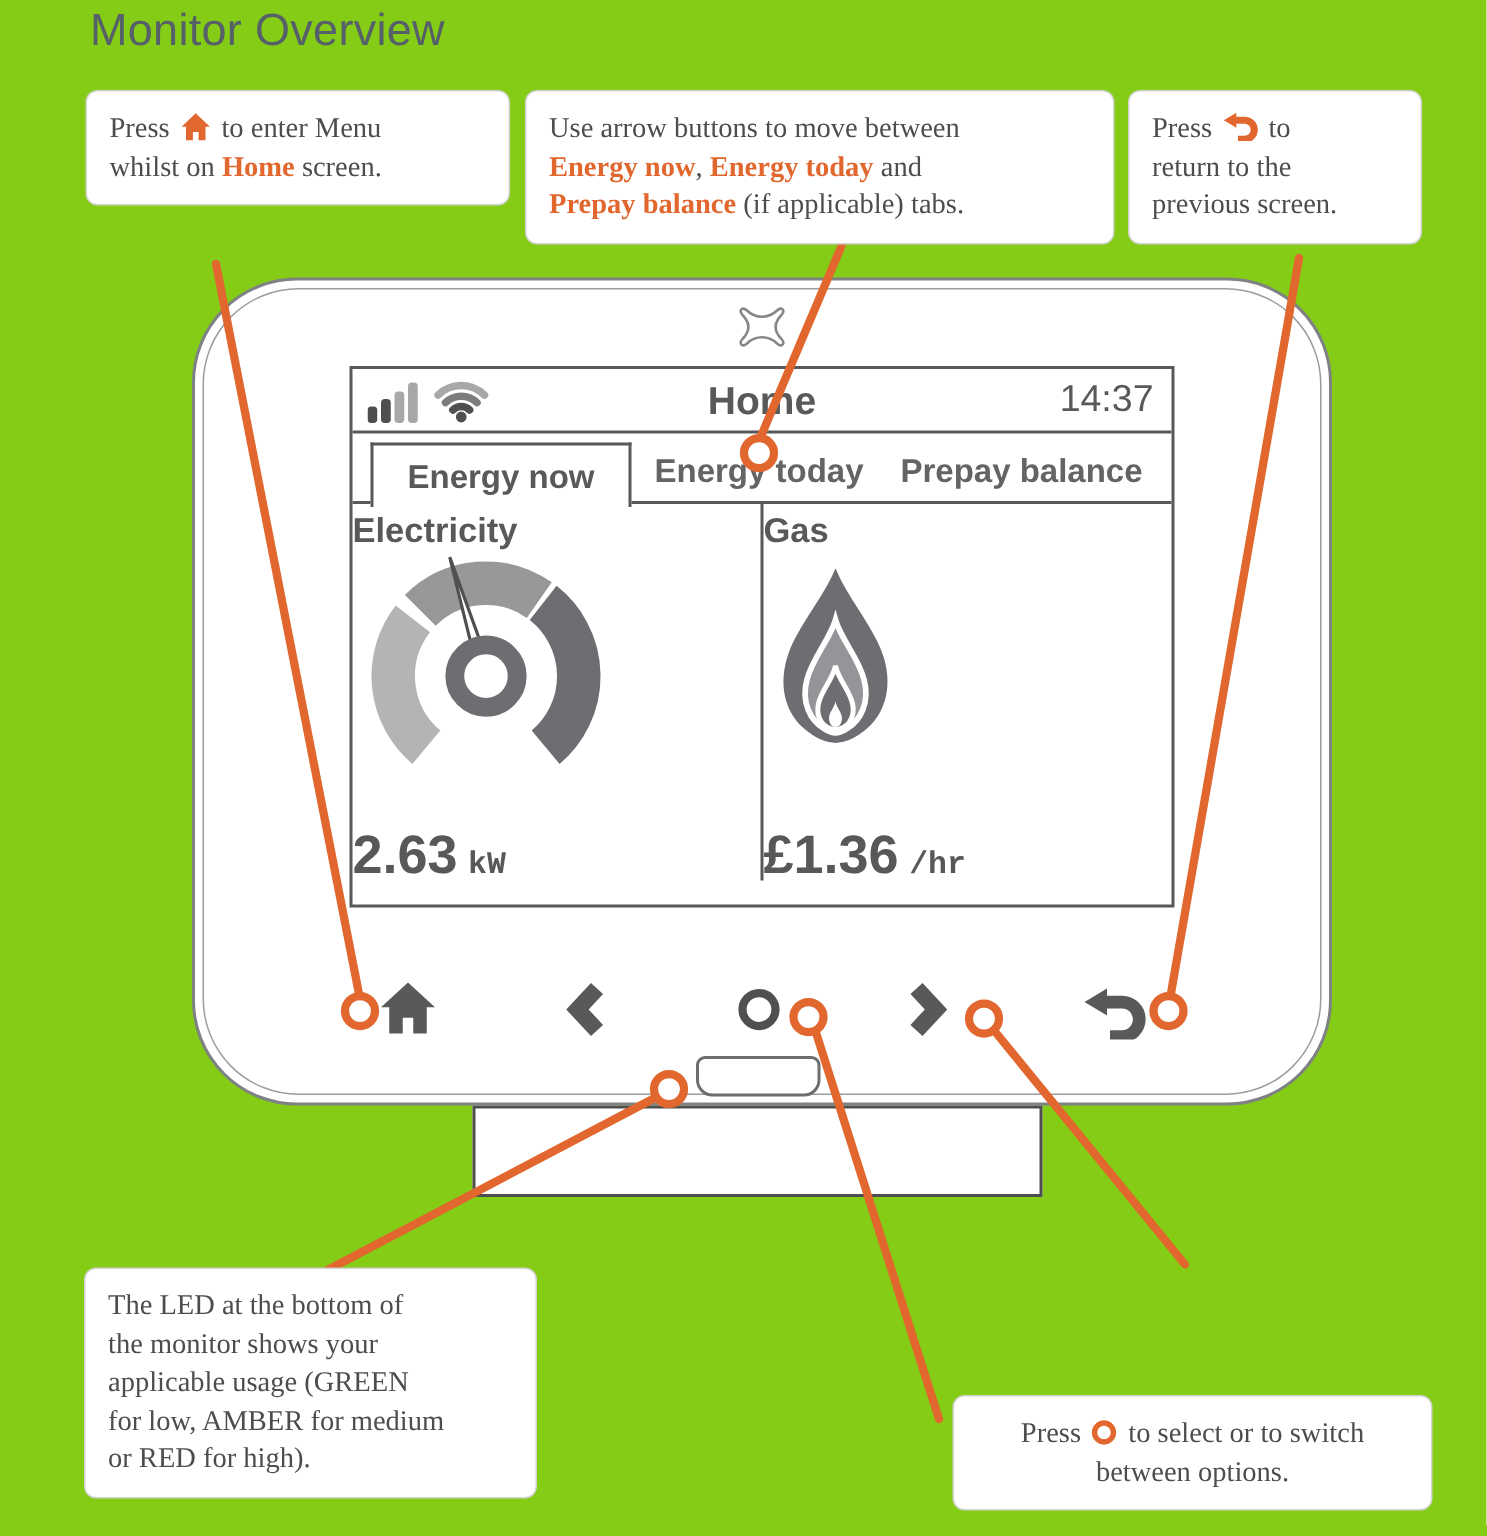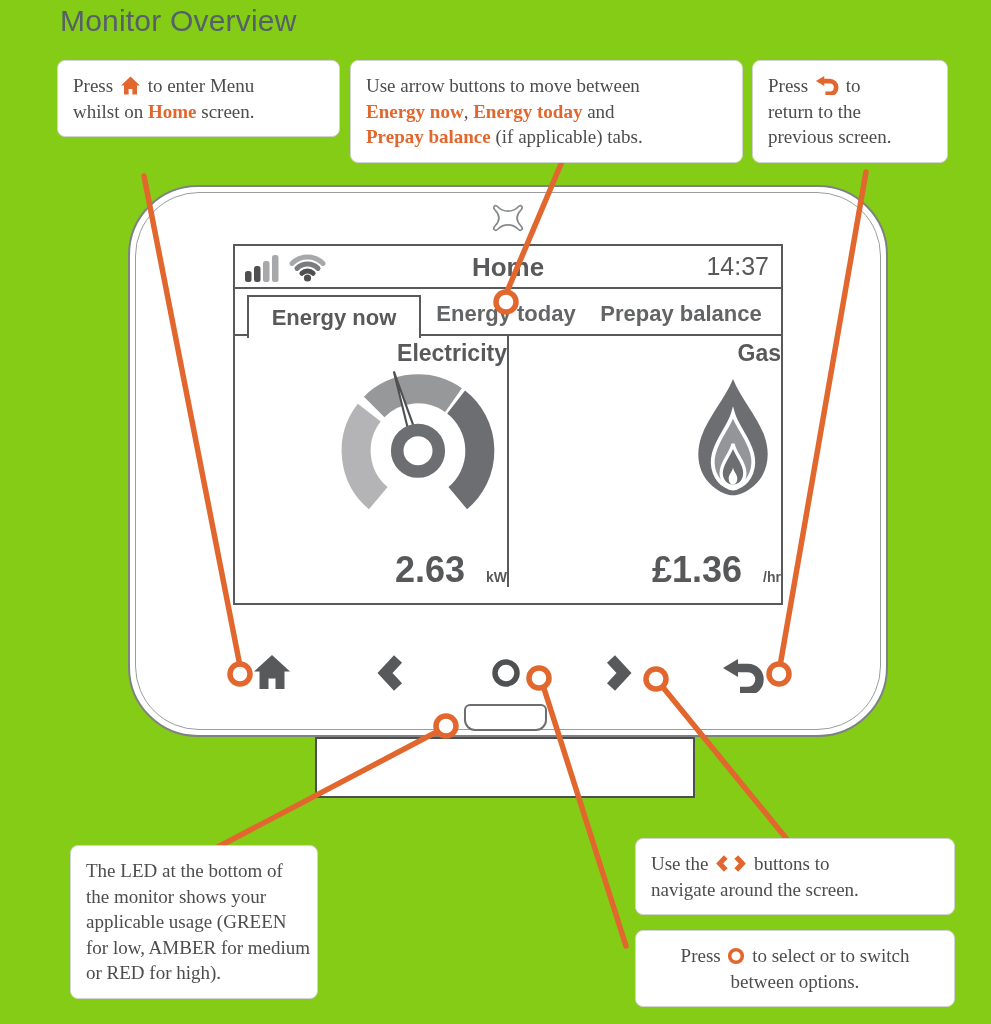--- a/index.html
+++ b/index.html
@@ -12,21 +12,21 @@
   
   .callout { position:absolute; background:#fff; border:1px solid #d2d2d2; border-radius:8px;
              padding:12px 15px; font-size:19px; line-height:25.5px; color:#4d4d4d; z-index:10; }
   .co-line { white-space:pre;font-family:Liberation Serif, serif; }
   .accent-bold { color:#e2672e; font-weight:bold; }
   .inline-ic { display:inline-block; vertical-align:-3px; margin:0 2px; }
 
   #co-press-home { left:57px;  top:60px;  width:283px; }
   #co-arrows     { left:350px; top:60px;  width:393px; }
   #co-back       { left:752px; top:60px;  width:196px; }
-  #co-led        { left:70px;  top:845px; width:248px; }
+  #co-led        { left:56px;  top:845px; width:302px; }
   #co-navigate   { left:635px; top:838px; width:320px; }
   #co-select     { left:635px; top:930px; width:320px;text-align:center; }
 
   
   #stand { position:absolute; left:315px; top:737px; width:380px; height:61px;
            border:2px solid #4e4e4e; background:#fff; z-index:0; }
   #device { position:absolute; left:128px; top:185px; width:760px; height:552px;
             border:2.5px solid #7f8284; border-radius:70px; background:#fff; z-index:1; }
   #device-inner-line { position:absolute; inset:5px; border:1.5px solid #9a9da0; border-radius:64px; pointer-events:none; }
   #logo { position:absolute; left:360px; top:13px; width:36px; height:36px; }
@@ -41,26 +41,26 @@
 
   #tabs { position:relative; height:47px; border-bottom:2px solid #58595b; font-weight:bold; color:#636466; }
   #tab-active { position:absolute; left:12px; top:6px; width:174px; height:43px; background:#fff;
                 border:2px solid #58595b; border-bottom:none; z-index:2;
                 display:flex; align-items:center; justify-content:center; font-size:22px; color:#58595b; }
   .tab-flat { position:absolute; top:12px; font-size:22px; text-align:center; }
   #tab-today  { left:196px; width:150px; }
   #tab-prepay { left:360px; width:172px; }
 
   #content { position:relative; display:flex; height:263px; }
-  .panel { flex:1; display:flex; flex-direction:column; align-items:flex-end; }
+  .panel { flex:1; display:flex; flex-direction:column; align-items:flex-start; }
   #panel-divider { width:2px; background:#58595b; margin-bottom:12px; }
   .panel-label { margin-top:4px; font-size:23px; font-weight:bold; color:#58595b; }
   .panel-value { margin-top:auto; margin-bottom:8px; font-weight:bold; color:#57585a; }
   .value-big { font-size:36px; }
-  .value-unit { font-size:14px; margin-left:21px; }
+  .value-unit { font-size:21px; margin-left:7px;font-family:Liberation Mono, monospace; }
   #gauge-wrap { margin-top:2px; }
   #flame-wrap { margin-top:10px; }
 
   .dev-btn { position:absolute; z-index:2; }
   #btn-home  { left:252px; top:652px; }
   #btn-left  { left:375px; top:653px; }
   #btn-ok    { left:491px; top:658px; }
   #btn-right { left:604px; top:653px; }
   #btn-back  { left:722px; top:657px; }
   #led-slot { position:absolute; left:464px; top:704px; width:83px; height:27px;
@@ -221,28 +221,20 @@
   </div>
 
   <div class="callout" id="co-led">
     <div class="co-line">The LED at the bottom of</div>
     <div class="co-line">the monitor shows your</div>
     <div class="co-line">applicable usage (GREEN</div>
     <div class="co-line">for low, AMBER for medium</div>
     <div class="co-line">or RED for high).</div>
   </div>
 
-  <div class="callout" id="co-navigate">
-    <div class="co-line"><span>Use the </span><svg class="inline-ic" width="14" height="19" viewBox="0 0 30 40">
-          <polyline points="23,6 10,20 23,34" fill="none" stroke="#e2672e" stroke-width="11"></polyline>
-        </svg><svg class="inline-ic" width="14" height="19" viewBox="0 0 30 40">
-          <polyline points="7,6 20,20 7,34" fill="none" stroke="#e2672e" stroke-width="11"></polyline>
-        </svg><span> buttons to</span></div>
-    <div class="co-line">navigate around the screen.</div>
-  </div>
 
   <div class="callout" id="co-select">
     <div class="co-line"><span>Press </span><svg class="inline-ic" width="18" height="18" viewBox="0 0 30 30">
           <circle cx="15" cy="15" r="10.5" fill="none" stroke="#e2672e" stroke-width="6"></circle>
         </svg><span> to select or to switch</span></div>
     <div class="co-line">between options.</div>
   </div>
 
 </div>
 

